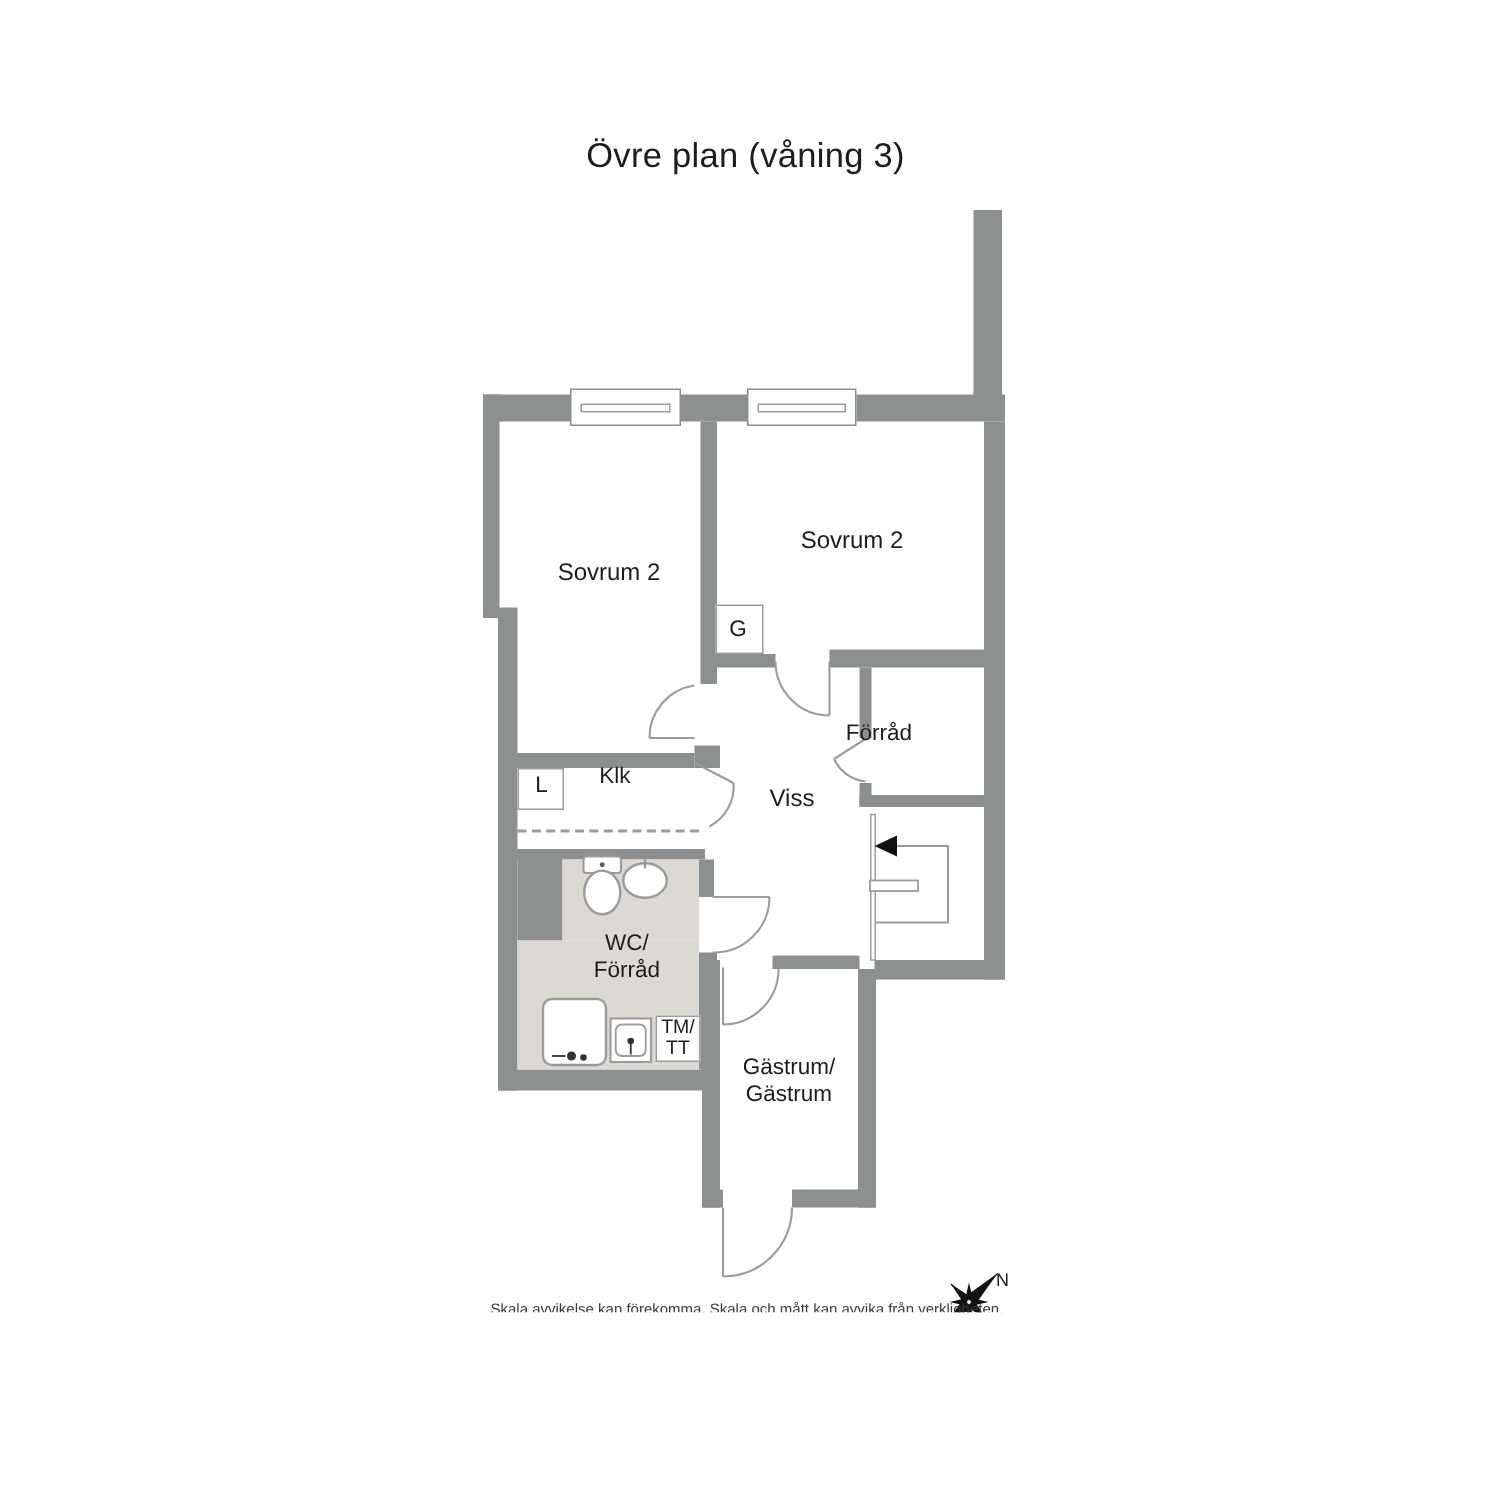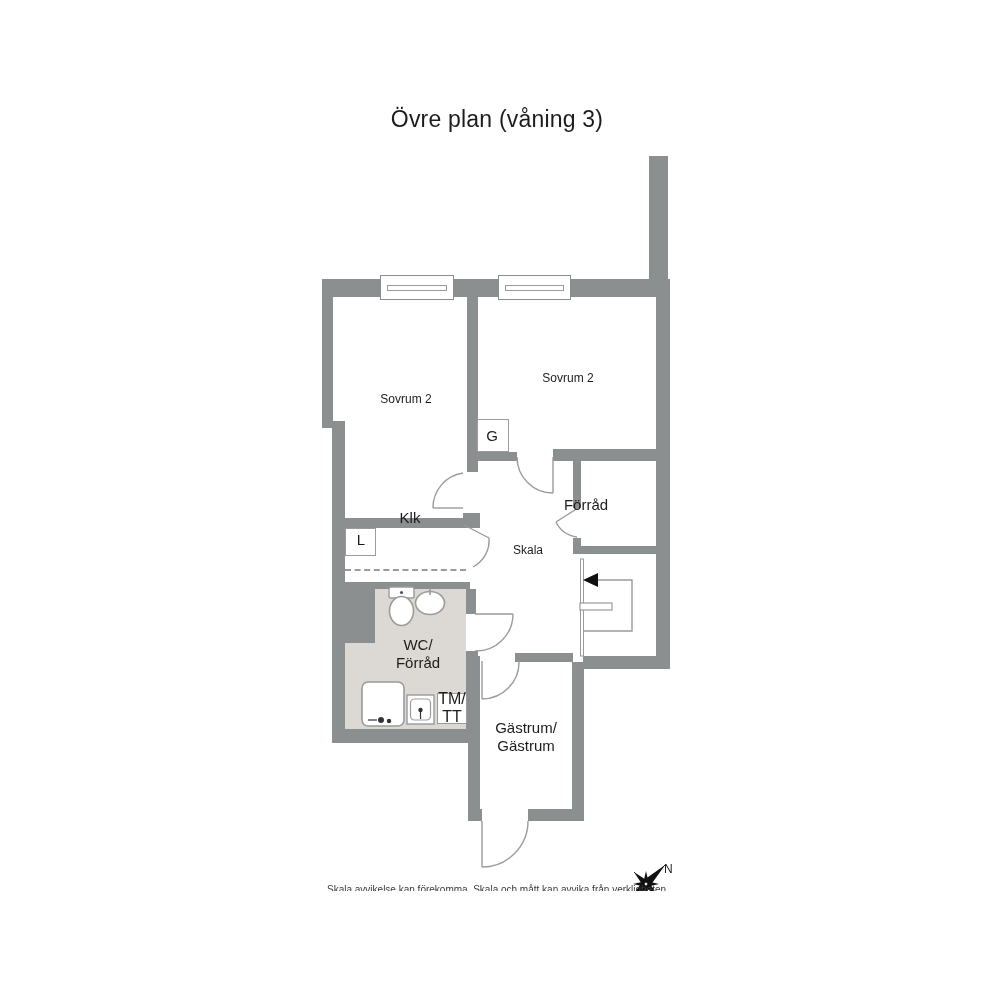--- a/index.html
+++ b/index.html
@@ -1,26 +1,26 @@
 <!DOCTYPE html>
 <html><head>
 <meta charset="utf-8">
 <style>
   html,body{margin:0;padding:0;background:#fff;}
   .canvas{
     position:relative;width:992px;height:875px;background:#ffffff;overflow:hidden;
-    font-family:"Liberation Sans", sans-serif;color:#1c1c1c;margin-top:16px;
+    font-family:"Liberation Sans", sans-serif;color:#1c1c1c;
   }
   .wall{position:absolute;background:#8b8f90;}
   .lbl{position:absolute;transform:translate(-50%,-50%);white-space:nowrap;
        text-align:center;color:#1c1c1c;line-height:1.18;}
   .title{font-size:23px;letter-spacing:0.2px;}
-  .room{font-size:12px;}
+  .room{font-size:16px;}
   .room-sm{font-size:15px;}
-  .tiny{font-size:16px;line-height:1.1;}
+  .tiny{font-size:13px;line-height:1.1;}
   .disclaimer{position:absolute;font-size:10px;color:#3a3a3a;white-space:nowrap;}
   .floor{position:absolute;background:#dcd8d3;}
   .thinbox{position:absolute;background:#ffffff;border:1px solid #9b9b9b;box-sizing:border-box;}
   .window{position:absolute;background:#ffffff;border:1px solid #8b8f90;box-sizing:border-box;}
   .window .bar{position:absolute;left:6px;right:6px;top:9px;height:6px;
                background:#fff;border:1px solid #9b9b9b;box-sizing:border-box;}
   .dashed{position:absolute;border-top:2px dashed #9b9b9b;}
   svg{position:absolute;left:0;top:0;}
   .nlabel{position:absolute;font-size:12px;}
 </style>
@@ -148,22 +148,22 @@
       </g>
       <circle cx="0" cy="0" r="1.6" fill="#fff" stroke="#111" stroke-width="0.6"></circle>
     </g>
   </svg>
 
   <div class="lbl room" style="left:406px;top:383px;">Sovrum 2</div>
   <div class="lbl room" style="left:568px;top:362px;">Sovrum 2</div>
   <div class="lbl room-sm" style="left:492px;top:420px;">G</div>
   <div class="lbl room-sm" style="left:586px;top:489px;">Förråd</div>
   <div class="lbl room-sm" style="left:361px;top:524px;">L</div>
-  <div class="lbl room-sm" style="left:410px;top:502px;">Klk</div>
-  <div class="lbl room" style="left:528px;top:534px;">Skala</div>
+  <div class="lbl room-sm" style="left:410px;top:518px;">Klk</div>
+  <div class="lbl room" style="left:528px;top:534px;">Viss</div>
 
   <div class="lbl room-sm" style="left:418px;top:638px;">
     <div>WC/</div>
     <div>Förråd</div>
   </div>
 
   <div class="lbl tiny" style="left:452px;top:692px;">
     <div>TM/</div>
     <div>TT</div>
   </div>

